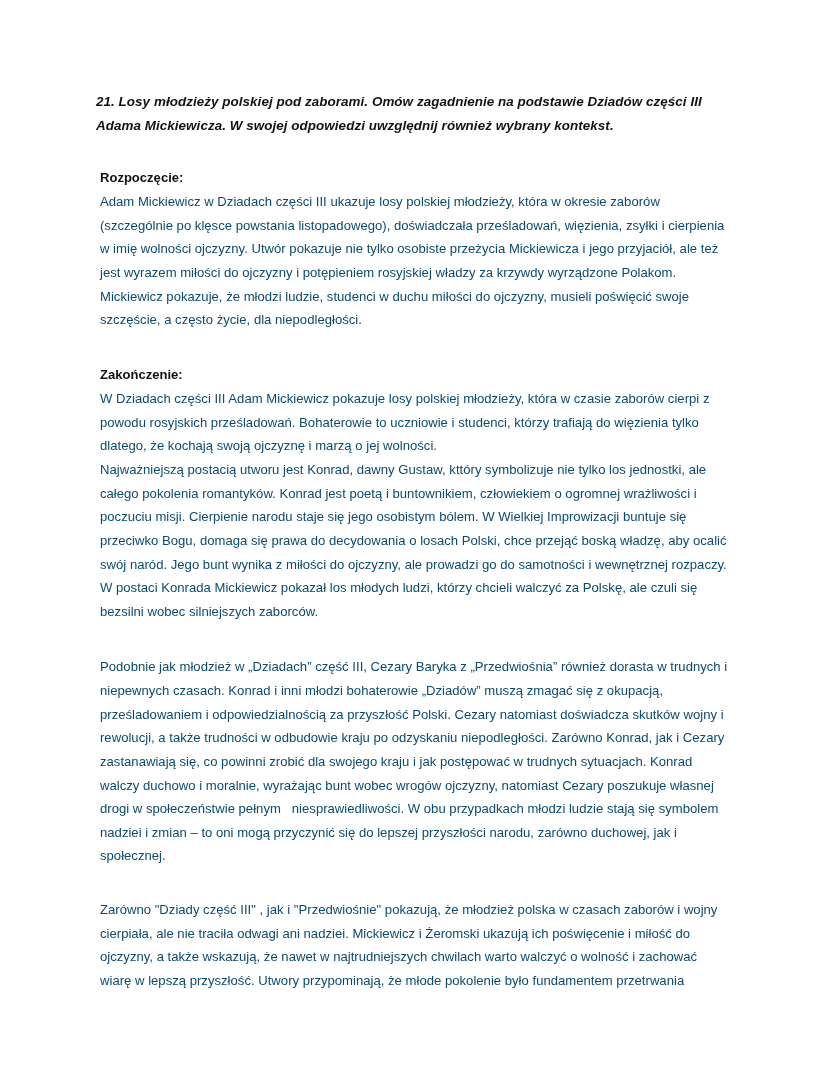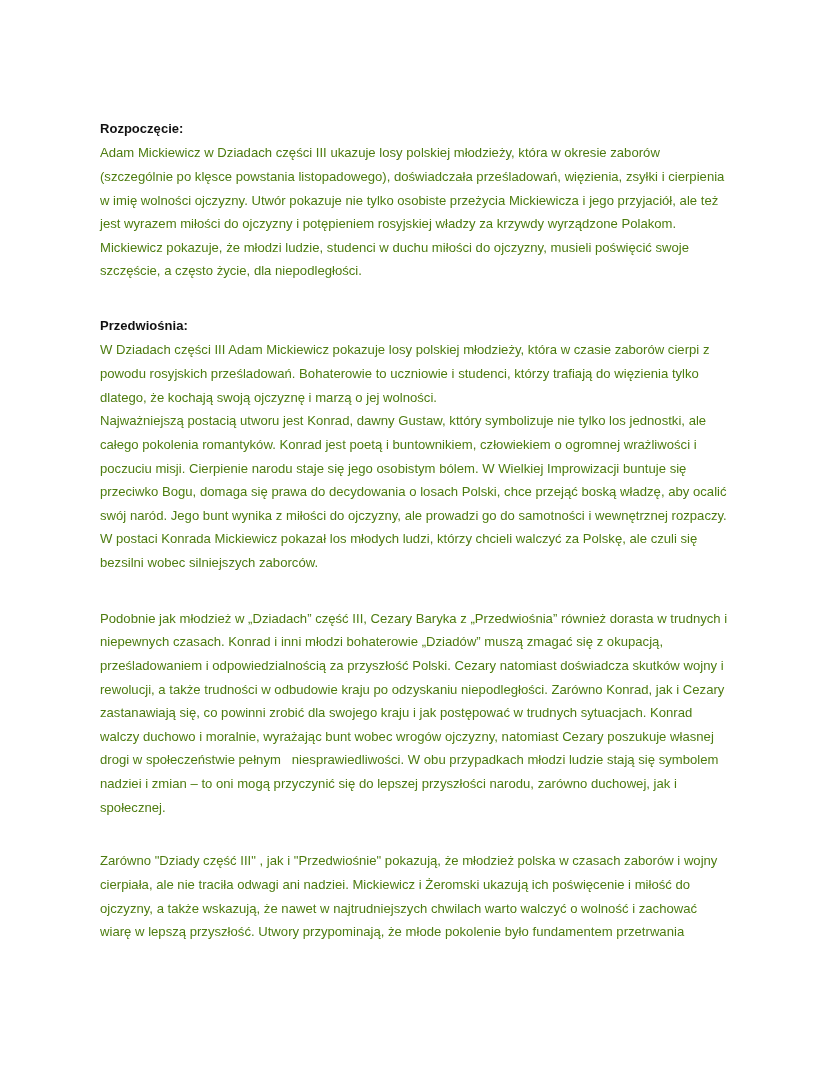--- a/index.html
+++ b/index.html
@@ -61,48 +61,49 @@
     margin: 0 0 1px 0;
     color: #111111;
     letter-spacing: 0.002em;
   }
 
   .para {
     font-size: 13.1px;
     font-weight: normal;
     line-height: 1.805;
     margin: 0;
-    color: #4d7c0f;
+    color: #0c4a6e;
     letter-spacing: 0.001em;
     white-space: pre-wrap;
   }
 
   .para + .para {
     margin-top: 0;
   }
 </style>
 </head>
 <body>
 
 <div class="page">
   <div class="content">
 
+    <p class="doc-title">21. Losy młodzieży polskiej pod zaborami. Omów zagadnienie na podstawie Dziadów części III Adama Mickiewicza. W swojej odpowiedzi uwzględnij również wybrany kontekst.</p>
 
     <div class="section-gap"></div>
 
     <div class="section">
       <p class="heading">Rozpoczęcie:</p>
       <p class="para">Adam Mickiewicz w Dziadach części III ukazuje losy polskiej młodzieży, która w okresie zaborów (szczególnie po klęsce powstania listopadowego), doświadczała prześladowań, więzienia, zsyłki i cierpienia w imię wolności ojczyzny. Utwór pokazuje nie tylko osobiste przeżycia Mickiewicza i jego przyjaciół, ale też jest wyrazem miłości do ojczyzny i potępieniem rosyjskiej władzy za krzywdy wyrządzone Polakom.</p>
       <p class="para">Mickiewicz pokazuje, że młodzi ludzie, studenci w duchu miłości do ojczyzny, musieli poświęcić swoje szczęście, a często życie, dla niepodległości.</p>
     </div>
 
     <div class="section-gap"></div>
 
     <div class="section">
-      <p class="heading">Przedwiośnia:</p>
+      <p class="heading">Zakończenie:</p>
       <p class="para">W Dziadach części III Adam Mickiewicz pokazuje losy polskiej młodzieży, która w czasie zaborów cierpi z powodu rosyjskich prześladowań. Bohaterowie to uczniowie i studenci, którzy trafiają do więzienia tylko dlatego, że kochają swoją ojczyznę i marzą o jej wolności.</p>
       <p class="para">Najważniejszą postacią utworu jest Konrad, dawny Gustaw, kttóry symbolizuje nie tylko los jednostki, ale całego pokolenia romantyków. Konrad jest poetą i buntownikiem, człowiekiem o ogromnej wrażliwości i poczuciu misji. Cierpienie narodu staje się jego osobistym bólem. W Wielkiej Improwizacji buntuje się przeciwko Bogu, domaga się prawa do decydowania o losach Polski, chce przejąć boską władzę, aby ocalić swój naród. Jego bunt wynika z miłości do ojczyzny, ale prowadzi go do samotności i wewnętrznej rozpaczy. W postaci Konrada Mickiewicz pokazał los młodych ludzi, którzy chcieli walczyć za Polskę, ale czuli się bezsilni wobec silniejszych zaborców.</p>
     </div>
 
     <div class="section-gap"></div>
 
     <div class="section">
       <p class="para">Podobnie jak młodzież w „Dziadach” część III, Cezary Baryka z „Przedwiośnia” również dorasta w trudnych i niepewnych czasach. Konrad i inni młodzi bohaterowie „Dziadów” muszą zmagać się z okupacją, prześladowaniem i odpowiedzialnością za przyszłość Polski. Cezary natomiast doświadcza skutków wojny i rewolucji, a także trudności w odbudowie kraju po odzyskaniu niepodległości. Zarówno Konrad, jak i Cezary zastanawiają się, co powinni zrobić dla swojego kraju i jak postępować w trudnych sytuacjach. Konrad walczy duchowo i moralnie, wyrażając bunt wobec wrogów ojczyzny, natomiast Cezary poszukuje własnej drogi w społeczeństwie pełnym   niesprawiedliwości. W obu przypadkach młodzi ludzie stają się symbolem nadziei i zmian – to oni mogą przyczynić się do lepszej przyszłości narodu, zarówno duchowej, jak i społecznej.</p>
     </div>
 

